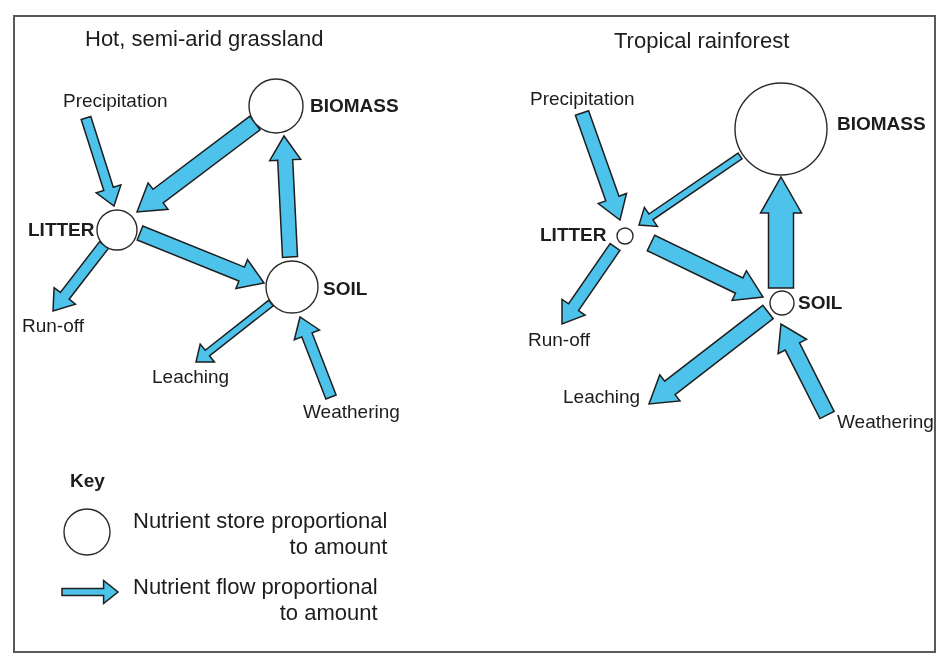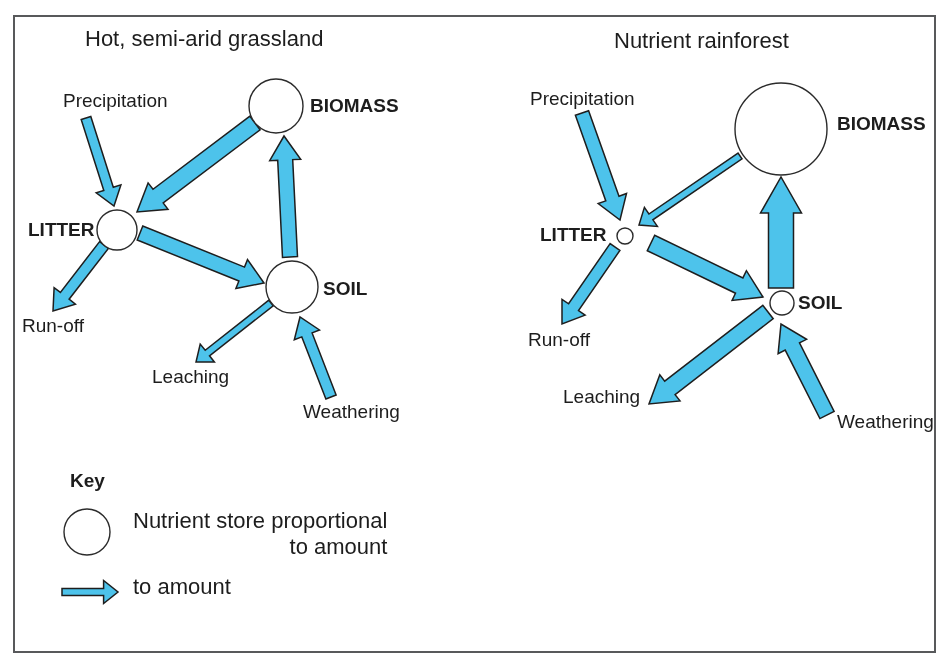--- a/index.html
+++ b/index.html
@@ -51,30 +51,31 @@
     <polygon points="834.1,411.4 799.5,342.9 806.6,339.3 781.0,324.0 778.1,353.7 785.2,350.1 819.9,418.6" fill="#4DC3EB" stroke="#1e1e1e" stroke-width="1.5" stroke-linejoin="miter"></polygon>
     <circle cx="781" cy="129" r="46" fill="#ffffff" stroke="#2b2b2b" stroke-width="1.4"></circle>
     <circle cx="625" cy="236" r="8" fill="#ffffff" stroke="#2b2b2b" stroke-width="1.4"></circle>
     <circle cx="782" cy="303" r="12" fill="#ffffff" stroke="#2b2b2b" stroke-width="1.4"></circle>
     <polygon points="62.0,595.5 103.6,595.5 103.6,603.5 118.0,592.0 103.6,580.5 103.6,588.5 62.0,588.5" fill="#4DC3EB" stroke="#1e1e1e" stroke-width="1.5" stroke-linejoin="miter"></polygon>
     <circle cx="87" cy="532" r="23" fill="#ffffff" stroke="#2b2b2b" stroke-width="1.4"></circle>
   </svg>
 
 <div id="labels">
   <div class="lbl diagram-title title-left">Hot, semi-arid grassland</div>
-  <div class="lbl diagram-title title-right">Nutrient rainforest</div>
+  <div class="lbl diagram-title title-right">Tropical rainforest</div>
 
   <div class="lbl key-title key-title-pos">Key</div>
 
   <div class="lbl legend-text legend-store-pos">
     <div>Nutrient store proportional</div>
     <div>to amount</div>
   </div>
 
   <div class="lbl legend-text legend-flow-pos">
+    <div>Nutrient flow proportional</div>
     <div>to amount</div>
   </div>
 <div class="lbl flow-label" style="left: 63px; top: 90px;">Precipitation</div>
     <div class="lbl flow-label" style="left: 22px; top: 315px;">Run-off</div>
     <div class="lbl flow-label" style="left: 152px; top: 366px;">Leaching</div>
     <div class="lbl flow-label" style="left: 303px; top: 401px;">Weathering</div>
     <div class="lbl node-label" style="left: 310px; top: 106px;">BIOMASS</div>
     <div class="lbl node-label" style="left: 28px; top: 230px;">LITTER</div>
     <div class="lbl node-label" style="left: 323px; top: 289px;">SOIL</div>
     <div class="lbl flow-label" style="left: 530px; top: 88px;">Precipitation</div>

